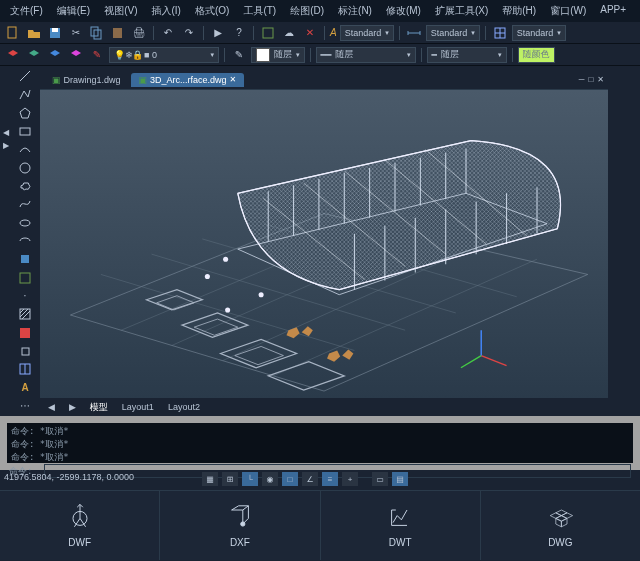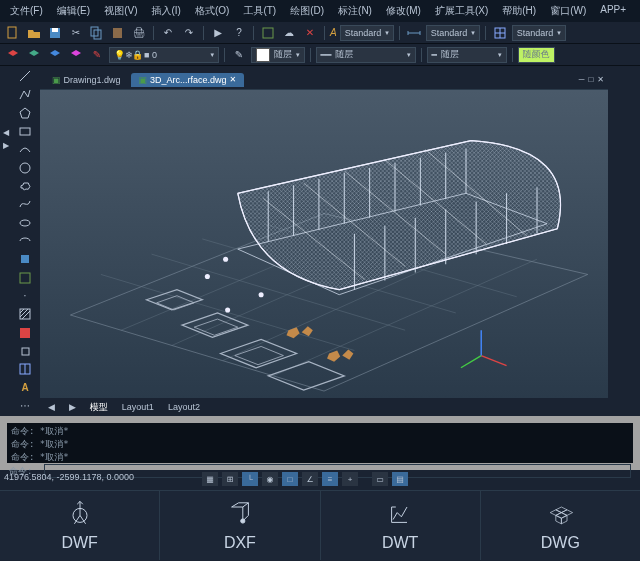--- a/index.html
+++ b/index.html
@@ -31,21 +31,21 @@
 .cmdPrompt{display:flex;align-items:center;gap:12px}
 .cmdInput{flex:1;background:transparent;border:1px solid #2a3a4a;color:#b8c4d4;font-size:9px;padding:1px}
 .statusbar{display:flex;background:#1a2332;padding:2px 4px;height:20px;font-size:9px;gap:4px}
 .coords{min-width:160px}
 .sbtn{width:16px;height:14px;display:flex;align-items:center;justify-content:center;background:#2a3442;cursor:pointer;font-size:8px}
 .sbtn.on{background:#3a6a9a}
 .formats{display:flex;height:70px;background:#1c2636;border-top:1px solid #2a3a4a}
 .fmt{flex:1;display:flex;flex-direction:column;align-items:center;justify-content:center;gap:6px;border-right:1px solid #2a3a4a;cursor:pointer;color:#c8d4e4}
 .fmt:last-child{border-right:none}
 .fmt svg{width:28px;height:28px}
-.fmt span{font-size:16px}
+.fmt span{font-size:10px}
 </style>
 </head>
 <body>
 
 <div class="menubar" id="menubar">
     <span>文件(F)</span>
     <span>编辑(E)</span>
     <span>视图(V)</span>
     <span>插入(I)</span>
     <span>格式(O)</span>

